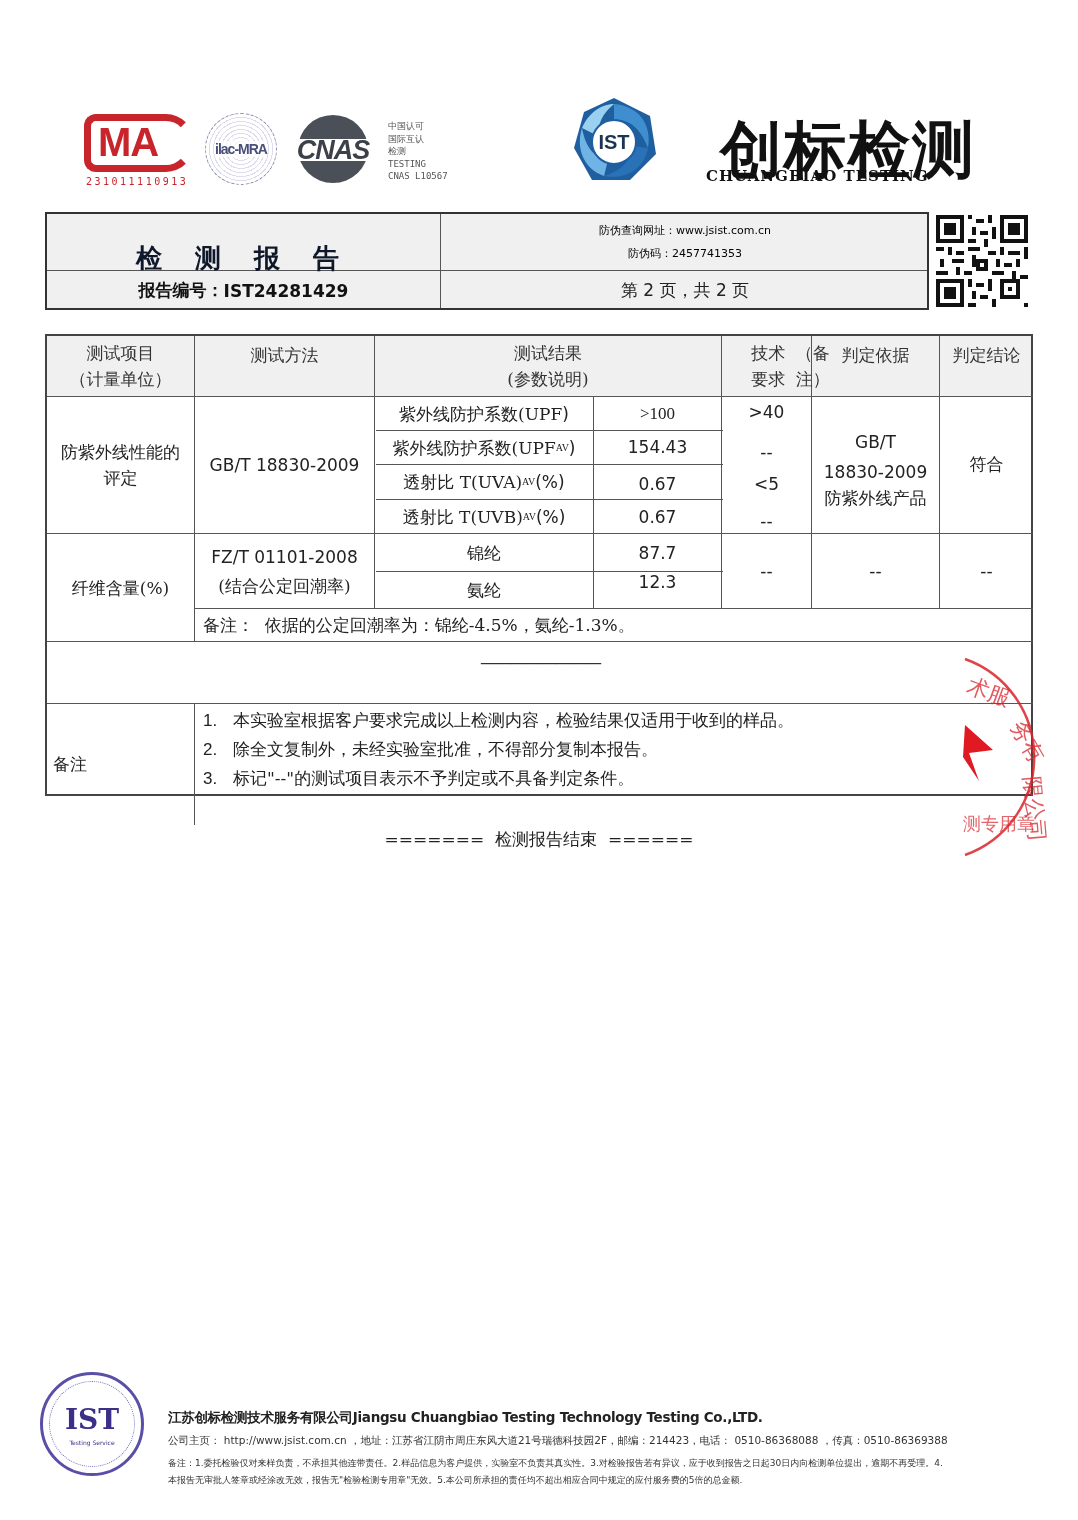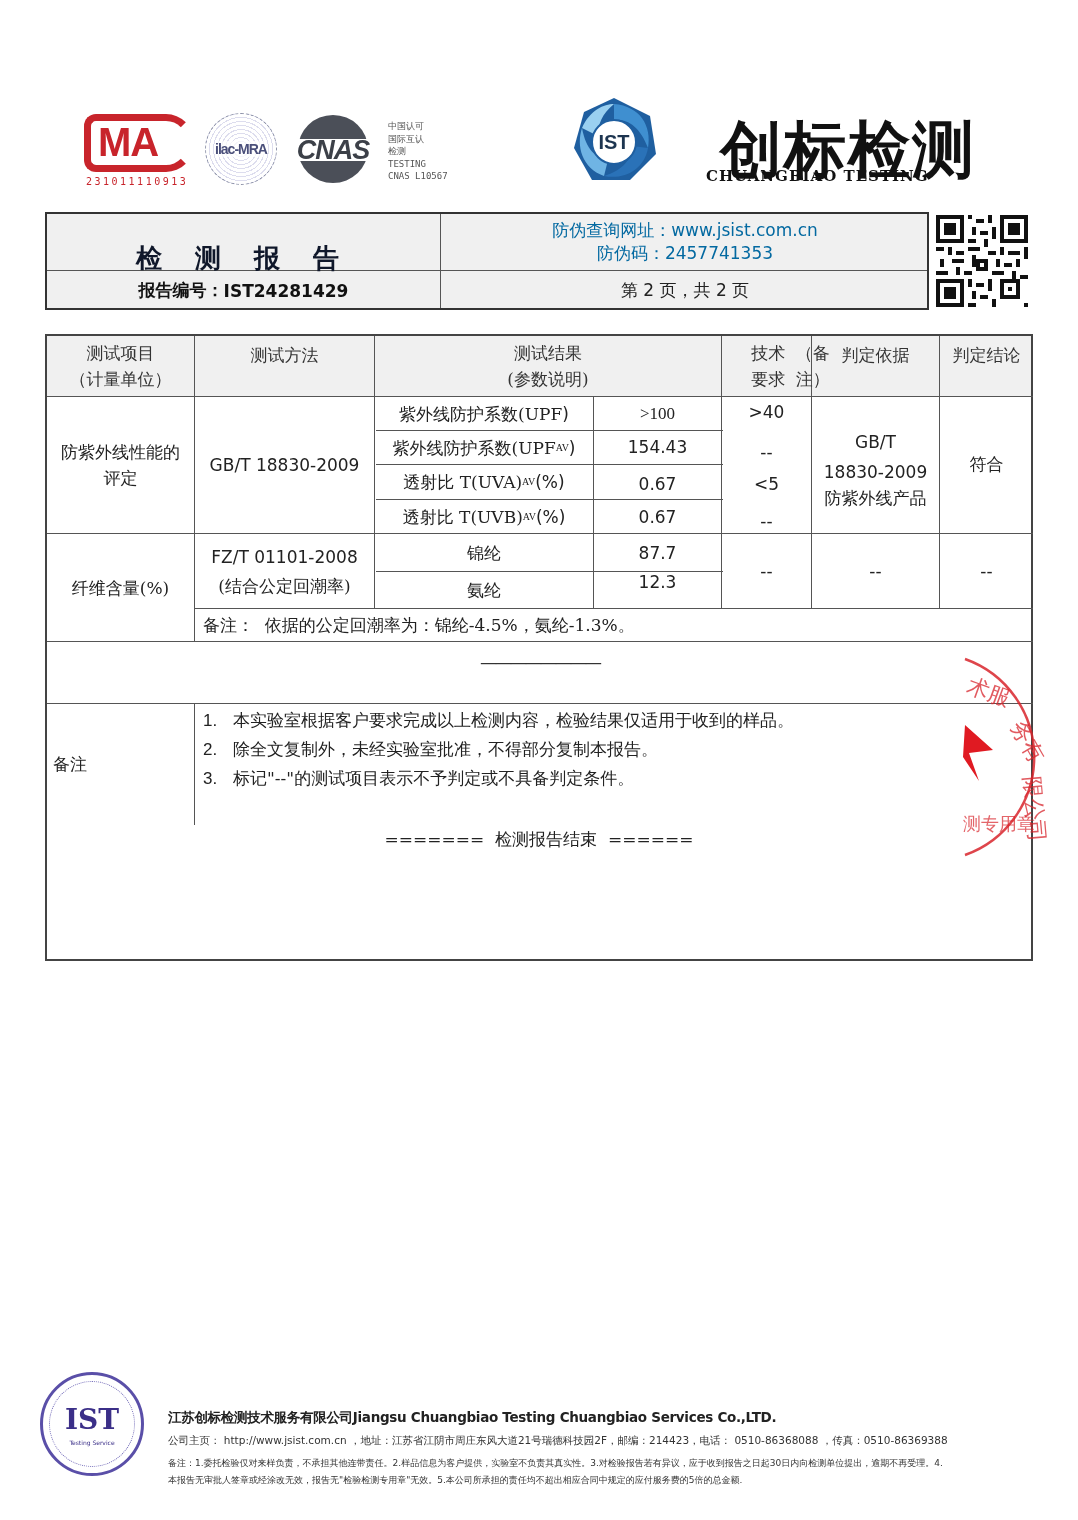--- a/index.html
+++ b/index.html
@@ -24,26 +24,26 @@
   .ist-logo { left: 570px; top: 96px; width: 88px; height: 88px; }
   .brand-cn { left: 720px; top: 108px; font-size: 62px; color: #111; font-weight: bold; letter-spacing: 2px; }
   .brand-en { left: 706px; top: 167px; font-size: 15px; color:#111; font-weight:bold; letter-spacing: 1px; }
 
   
   .hdr { left: 45px; top: 212px; width: 884px; height: 98px; border: 2px solid #333; background: #f0f0f0; }
   .hdr-vline { position:absolute; left: 393px; top:0; width:1px; height:100%; background:#555; }
   .hdr-hline { position:absolute; left: 0; top: 56px; width:100%; height:1px; background:#555; }
   .hdr-title { position:absolute; left:0; top:16px; width:393px; height:56px; display:flex; align-items:center; justify-content:center; font-size: 26px; font-weight: bold; letter-spacing: 12px; color:#0f172a; }
   .hdr-report { position:absolute; left:0; top:57px; width:393px; height:39px; display:flex; align-items:center; justify-content:center; font-size: 17px; font-weight: bold; color:#111; }
-  .hdr-query { position:absolute; left:394px; top:0; width:488px; height:56px; display:flex; flex-direction:column; align-items:center; justify-content:center; font-size:17px; color:#0369a1; line-height: 23px; }
+  .hdr-query { position:absolute; left:394px; top:0; width:488px; height:56px; display:flex; flex-direction:column; align-items:center; justify-content:center; font-size:11px; color:#000000; line-height: 23px; }
   .hdr-page { position:absolute; left:394px; top:57px; width:488px; height:39px; display:flex; align-items:center; justify-content:center; font-size:17px; color:#222; }
   .qr { left: 936px; top: 215px; width: 92px; height: 92px; }
 
   
-  .tbl { left: 45px; top: 334px; width: 988px; height: 627px; border: 2px solid #444; }
+  .tbl { left: 45px; top: 334px; width: 988px; height: 462px; border: 2px solid #444; }
   .cell { position:absolute; display:flex; align-items:center; justify-content:center; text-align:center; font-size: 17px; color:#222; line-height: 26px; }
   .hline, .vline { position:absolute; background:#555; }
   .hline { height:1px; }
   .vline { width:1px; }
   .thead-bg { position:absolute; left:0; top:0; width:100%; height:61px; background:#f0f0f0; }
   .sub { font-size: 10px; vertical-align: -3px; font-family: Liberation Serif, serif; }
   .remarks-list { position:absolute; left:150px; top:370px; width: 830px; font-size:17px; line-height: 28px; color:#222; }
   .remarks-list .num { display:inline-block; width: 36px; padding-left: 6px; }
   .end-line { left: 0; width: 1078px; top: 828px; text-align:center; font-size:17px; color:#222; }
 
@@ -288,16 +288,16 @@
     <text x="82" y="130" font-size="22" fill="#d8242b" opacity="0.75" font-family="DejaVu Serif, serif" transform="rotate(85 90 130)">限公司</text>
     <text x="28" y="175" font-size="18" fill="#d8242b" opacity="0.7" font-family="DejaVu Serif, serif">测专用章</text>
   </svg>
 </div>
 
 <div class="abs foot-logo">
   <div class="inner"></div>
   <div class="txt">IST</div>
   <div class="small">Testing Service</div>
 </div>
-<div class="abs foot-company">江苏创标检测技术服务有限公司Jiangsu Chuangbiao Testing Chuangbiao Services Co.,LTD.</div>
+<div class="abs foot-company">江苏创标检测技术服务有限公司Jiangsu Chuangbiao Testing Technology Testing Co.,LTD.</div>
 <div class="abs foot-contact">公司主页：  http://www.jsist.com.cn ，地址：江苏省江阴市周庄东风大道21号瑞德科技园2F，邮编：214423，电话：  0510-86368088 ，传真：0510-86369388</div>
 <div class="abs foot-note1">备注：1.委托检验仅对来样负责，不承担其他连带责任。2.样品信息为客户提供，实验室不负责其真实性。3.对检验报告若有异议，应于收到报告之日起30日内向检测单位提出，逾期不再受理。4.</div>
 <div class="abs foot-note2">本报告无审批人签章或经涂改无效，报告无"检验检测专用章"无效。5.本公司所承担的责任均不超出相应合同中规定的应付服务费的5倍的总金额.</div>
 
 </body></html>

